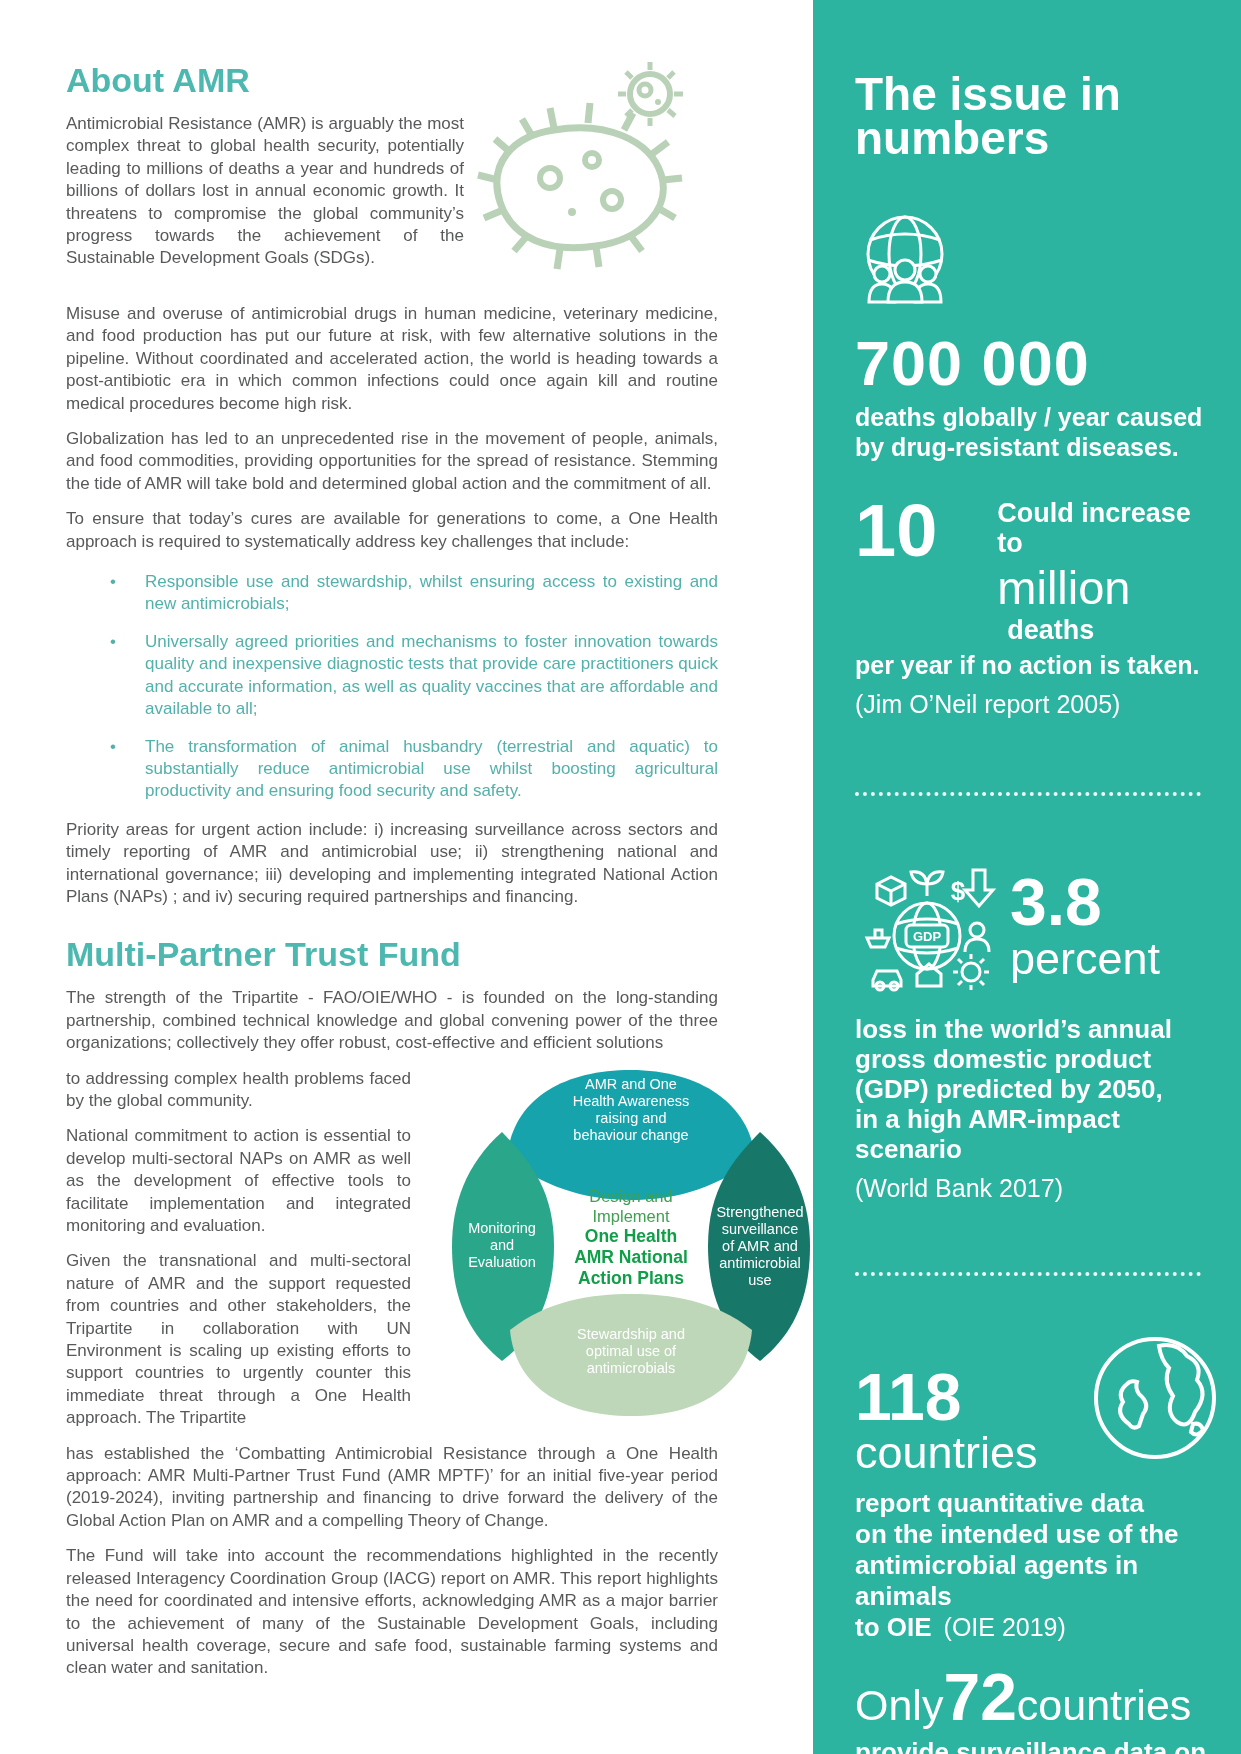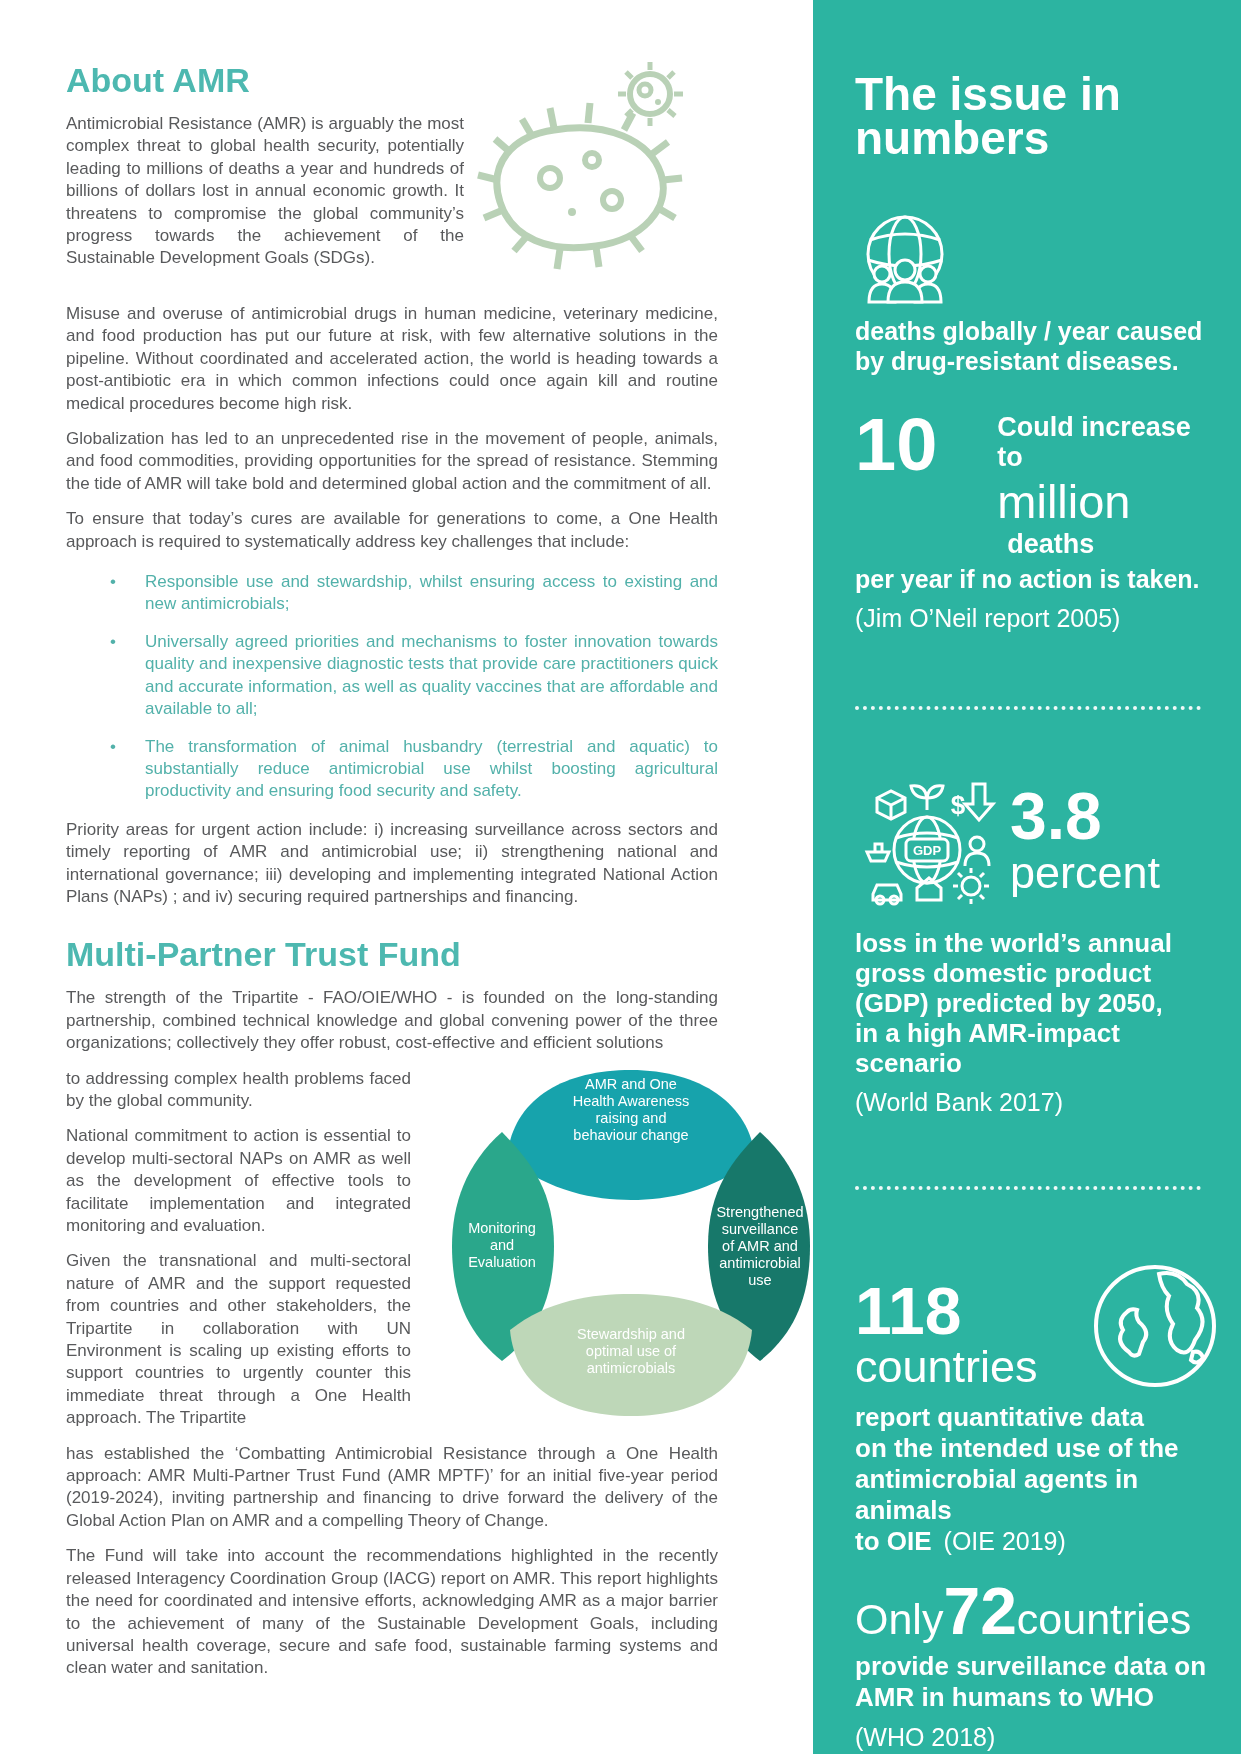--- a/index.html
+++ b/index.html
@@ -66,21 +66,21 @@
   .sep{border-top:4px dotted rgba(255,255,255,0.92);height:0;width:346px;}
   .sep1{margin-top:74px;}
   .sep2{margin-top:70px;}
   .stat3{margin-top:56px;}
   .s3-row{display:flex;align-items:center;}
   .s3-col{margin-left:5px;}
   .s3-big{font-size:66px;line-height:62px;font-weight:bold;}
   .s3-unit{font-size:45px;line-height:48px;font-weight:normal;margin-top:2px;}
   .stat3 .sb-cap{font-size:26px;line-height:30px;margin-top:12px;}
   .stat4{margin-top:56px;}
-  .s4-row{display:flex;align-items:flex-end;}
+  .s4-row{display:flex;align-items:flex-start;}
   .s4-col{flex:1;}
   .s4-big{font-size:66px;line-height:62px;font-weight:bold;margin-top:34px;}
   .s4-unit{font-size:45px;line-height:50px;font-weight:normal;}
   .stat4 .sb-cap{font-size:26px;line-height:31px;margin-top:10px;}
   .cap-tail-src{font-weight:normal;font-size:25px;margin-left:12px;}
   .stat5{margin-top:16px;}
   .s5-line{white-space:nowrap;}
   .s5-light{font-size:43px;font-weight:normal;}
   .s5-big{font-size:66px;font-weight:bold;}
   .stat5 .sb-cap{font-size:26px;line-height:31px;margin-top:2px;}
@@ -165,20 +165,24 @@
       <svg width="362" height="350" viewBox="0 0 362 350">
         <path d="M 57 90 C 62 32 112 2 181 2 C 250 2 300 36 305 90 C 262 124 218 132 181 132 C 144 132 100 124 57 90 Z" fill="#17a3ac"></path>
         <path d="M 52 64 C 16 96 2 136 2 178 C 2 234 21 268 52 293 C 80 272 104 238 104 178 C 104 121 79 92 52 64 Z" fill="#2aa78b"></path>
         <path d="M 310 64 C 346 96 360 136 360 178 C 360 234 341 268 310 293 C 282 272 258 238 258 178 C 258 121 283 92 310 64 Z" fill="#17786a"></path>
         <path d="M 60 262 C 98 232 142 226 181 226 C 220 226 264 232 302 262 C 297 318 250 348 181 348 C 112 348 65 318 60 262 Z" fill="#bed7b8"></path>
       </svg>
       <div class="petal-label" style="left:70px;top:8px;width:222px;">AMR and One<br>Health Awareness<br>raising and<br>behaviour change</div>
       <div class="petal-label" style="left:0px;top:152px;width:104px;">Monitoring<br>and<br>Evaluation</div>
       <div class="petal-label" style="left:258px;top:136px;width:104px;">Strengthened<br>surveillance<br>of AMR and<br>antimicrobial<br>use</div>
       <div class="petal-label" style="left:75px;top:258px;width:212px;">Stewardship and<br>optimal use of<br>antimicrobials</div>
+      <div class="center-label">
+        <div class="center-light">Design and<br>Implement</div>
+        <div class="center-bold">One Health<br>AMR National<br>Action Plans</div>
+      </div>
     </div>
   </div>
 
   <p class="mt0">has established the ‘Combatting Antimicrobial Resistance through a One Health approach: AMR Multi-Partner Trust Fund (AMR MPTF)’ for an initial five-year period (2019-2024), inviting partnership and financing to drive forward the delivery of the Global Action Plan on AMR and a compelling Theory of Change.</p>
   <p>The Fund will take into account the recommendations highlighted in the recently released Interagency Coordination Group (IACG) report on AMR. This report highlights the need for coordinated and intensive efforts, acknowledging AMR as a major barrier to the achievement of many of the Sustainable Development Goals, including universal health coverage, secure and safe food, sustainable farming systems and clean water and sanitation.</p>
 </div>
 
 <aside class="sidebar">
   <h2>The issue in<br>numbers</h2>
 
@@ -190,20 +194,21 @@
       <path d="M13 50 Q50 62 87 50"></path>
       <g fill="#2cb4a1">
         <circle cx="27" cy="64" r="8"></circle>
         <path d="M14 92 Q14 74 27 74 Q40 74 40 92 Z"></path>
         <circle cx="73" cy="64" r="8"></circle>
         <path d="M60 92 Q60 74 73 74 Q86 74 86 92 Z"></path>
         <circle cx="50" cy="60" r="10"></circle>
         <path d="M33 92 Q33 72 50 72 Q67 72 67 92 Z"></path>
       </g>
     </svg>
+    <div class="sb-big">700 000</div>
     <div class="sb-cap">deaths globally / year caused<br>by drug-resistant diseases.</div>
   </div>
 
   <div class="stat2">
     <div class="s2-row">
       <span class="s2-big">10</span>
       <span class="s2-col">
         <span class="s2-lead">Could increase to</span>
         <span class="s2-line2">
           <span class="s2-million">million</span>

